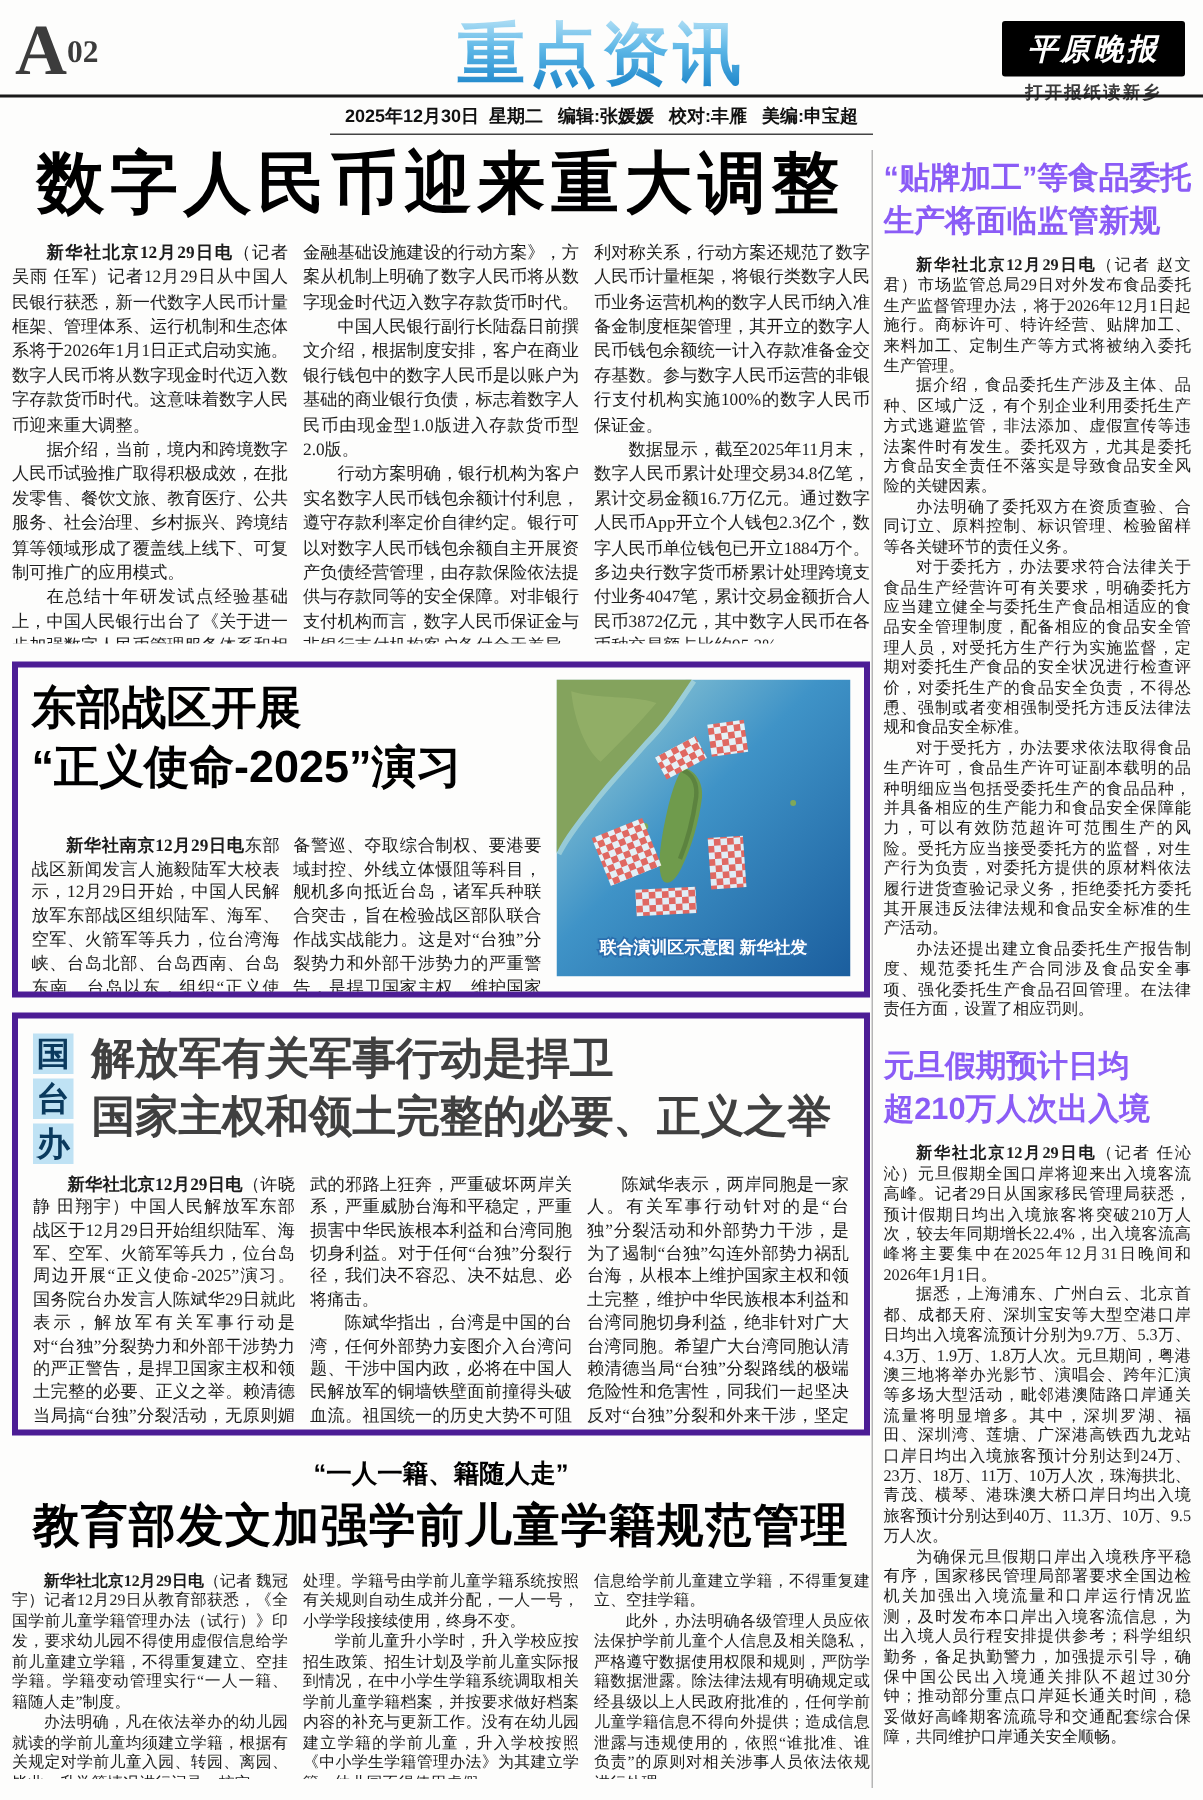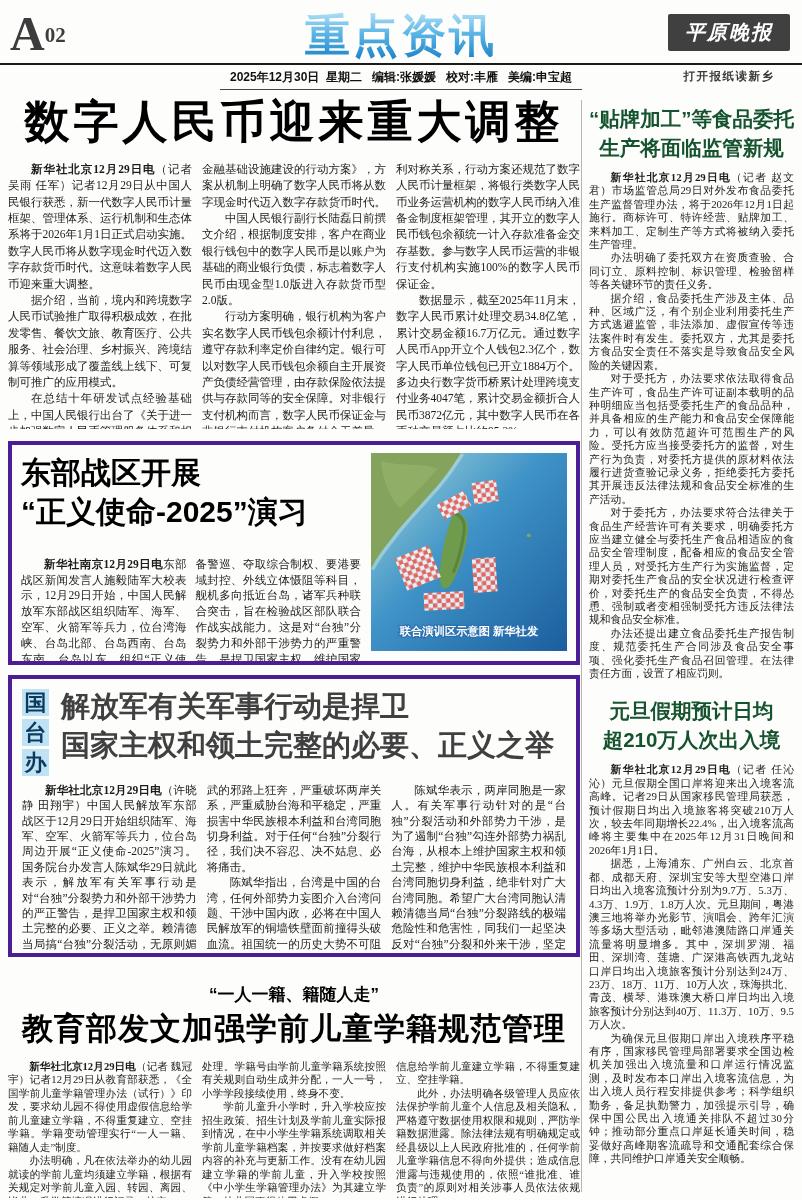--- a/index.html
+++ b/index.html
@@ -8,25 +8,25 @@
   
   .pagenum{position:absolute;left:10px;top:10px;color:#3c3c3c;font-family:"Liberation Serif",serif;}
   .pagenum .big{font-size:48px;font-weight:bold;line-height:1;}
   .pagenum .small{font-size:21px;font-weight:bold;vertical-align:8px;}
   .masthead{position:absolute;left:0;right:0;top:6px;text-align:center;
             font-family:"Liberation Sans","DejaVu Sans",sans-serif;font-weight:900;
             font-size:45px;letter-spacing:3px;
             background:linear-gradient(180deg,#c9ebfa 0%,#5cb6e6 45%,#0b78c2 100%);
             -webkit-background-clip:text;background-clip:text;color:transparent;}
   .logo{position:absolute;right:12px;top:14px;width:122px;text-align:center;}
-  .logo-box{background:#404040;color:#fff;font-family:"Liberation Serif",serif;
+  .logo-box{background:#000000;color:#fff;font-family:"Liberation Serif",serif;
             font-style:italic;font-weight:bold;font-size:20px;letter-spacing:2px;
             padding:5px 4px;border-radius:2px;}
   .logo-tag{font-family:"Liberation Sans",sans-serif;font-size:11.5px;font-weight:bold;
-            color:#3a3a3a;letter-spacing:1.5px;margin-top:18px;}
+            color:#3a3a3a;letter-spacing:1.5px;margin-top:3px;}
   .rule-full{position:absolute;left:0;top:63px;width:802px;height:2px;background:#1a1a1a;}
   .dateline{position:absolute;left:0;right:0;top:69px;text-align:center;white-space:pre;
             font-family:"Liberation Sans",sans-serif;font-size:12px;font-weight:bold;color:#111;}
   .rule-short{position:absolute;left:220px;top:89px;width:362px;height:1px;background:#444;}
   
   .vsep{position:absolute;left:581px;top:100px;bottom:8px;width:1px;background:#b5b5b5;}
   .left-area{position:absolute;left:8px;top:94px;width:572px;}
   .right-area{position:absolute;left:589px;top:104px;width:205px;bottom:6px;overflow:hidden;}
   
   .p{margin:0;text-align:justify;}
@@ -54,31 +54,31 @@
   .tw-label{display:flex;flex-direction:column;gap:3px;margin-top:2px;}
   .tw-label .ch{width:27px;height:27px;background:#bfe2f4;color:#0a3a5e;
                 font-family:"Liberation Sans",sans-serif;font-weight:900;font-size:22px;
                 line-height:27px;text-align:center;}
   .tw-title{font-family:"Liberation Sans",sans-serif;font-weight:900;font-size:29px;
             line-height:39px;color:#404040;margin:0;}
   .tw-cols{display:flex;gap:10px;margin-top:7px;height:168px;overflow:hidden;
            font-size:11.5px;line-height:15.4px;}
   .tw-cols .col{flex:1;}
   
-  .edu{margin-top:26px;}
+  .edu{margin-top:14px;}
   .edu-kicker{text-align:center;font-family:"Liberation Sans",sans-serif;font-weight:900;
               font-size:17px;color:#000;margin:0;}
   .edu-headline{text-align:center;font-family:Liberation Mono, monospace;font-weight:900;
                 font-size:31px;letter-spacing:1px;color:#000;margin:2px 0 0 0;}
   .edu-cols{display:flex;gap:10px;margin-top:10px;height:138px;overflow:hidden;
             font-size:10.6px;line-height:13.5px;}
   .edu-cols .col{flex:1;}
   
   .r-title{font-family:"Liberation Sans",sans-serif;font-weight:900;font-size:20.5px;
-           line-height:29px;color:#14532d;margin:0;text-align:center;}
+           line-height:29px;color:#8b5cf6;margin:0;}
   .r-body{margin-top:9px;font-size:10.8px;line-height:13.4px;}
   .r-gap{height:16px;}
   
   .map-caption{font-family:"Liberation Sans",sans-serif;font-weight:bold;
                fill:#ffffff;stroke:#2b6fae;stroke-width:2.4px;paint-order:stroke;}
 </style>
 </head>
 <body>
 
 <div id="page">
@@ -211,24 +211,24 @@
   </div>
 
   <div class="right-area">
     <div>
       <h2 class="r-title">
         <span>“贴牌加工”等食品委托</span><br>
         <span>生产将面临监管新规</span>
       </h2>
       <div class="r-body">
         <p class="p ind"><b class="agency">新华社北京12月29日电</b><span class="byline">（记者 赵文君）</span><span>市场监管总局29日对外发布食品委托生产监督管理办法，将于2026年12月1日起施行。商标许可、特许经营、贴牌加工、来料加工、定制生产等方式将被纳入委托生产管理。</span></p>
+        <p class="p ind">据介绍，食品委托生产涉及主体、品种、区域广泛，有个别企业利用委托生产方式逃避监管，非法添加、虚假宣传等违法案件时有发生。委托双方，尤其是委托方食品安全责任不落实是导致食品安全风险的关键因素。</p>
         <p class="p ind">办法明确了委托双方在资质查验、合同订立、原料控制、标识管理、检验留样等各关键环节的责任义务。</p>
-        <p class="p ind">据介绍，食品委托生产涉及主体、品种、区域广泛，有个别企业利用委托生产方式逃避监管，非法添加、虚假宣传等违法案件时有发生。委托双方，尤其是委托方食品安全责任不落实是导致食品安全风险的关键因素。</p>
+        <p class="p ind">对于委托方，办法要求符合法律关于食品生产经营许可有关要求，明确委托方应当建立健全与委托生产食品相适应的食品安全管理制度，配备相应的食品安全管理人员，对受托方生产行为实施监督，定期对委托生产食品的安全状况进行检查评价，对委托生产的食品安全负责，不得怂恿、强制或者变相强制受托方违反法律法规和食品安全标准。</p>
         <p class="p ind">对于受托方，办法要求依法取得食品生产许可，食品生产许可证副本载明的品种明细应当包括受委托生产的食品品种，并具备相应的生产能力和食品安全保障能力，可以有效防范超许可范围生产的风险。受托方应当接受委托方的监督，对生产行为负责，对委托方提供的原材料依法履行进货查验记录义务，拒绝委托方委托其开展违反法律法规和食品安全标准的生产活动。</p>
-        <p class="p ind">对于委托方，办法要求符合法律关于食品生产经营许可有关要求，明确委托方应当建立健全与委托生产食品相适应的食品安全管理制度，配备相应的食品安全管理人员，对受托方生产行为实施监督，定期对委托生产食品的安全状况进行检查评价，对委托生产的食品安全负责，不得怂恿、强制或者变相强制受托方违反法律法规和食品安全标准。</p>
         <p class="p ind">办法还提出建立食品委托生产报告制度、规范委托生产合同涉及食品安全事项、强化委托生产食品召回管理。在法律责任方面，设置了相应罚则。</p>
       </div>
     </div>
 
     <div class="r-gap"></div>
 
     <div>
       <h2 class="r-title">
         <span>元旦假期预计日均</span><br>
         <span>超210万人次出入境</span>

